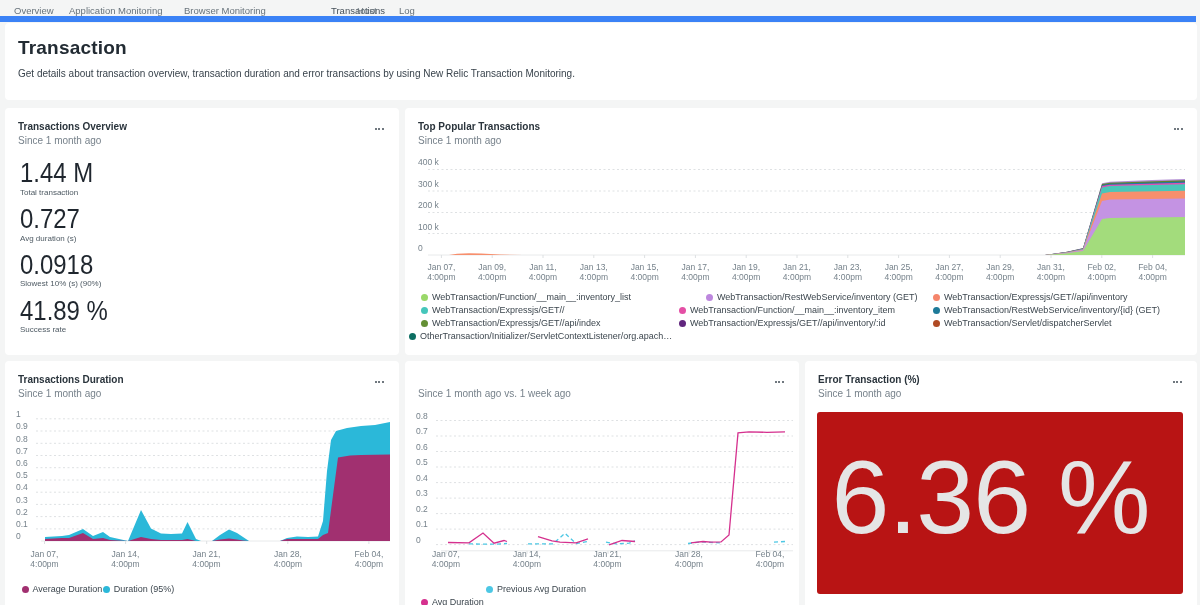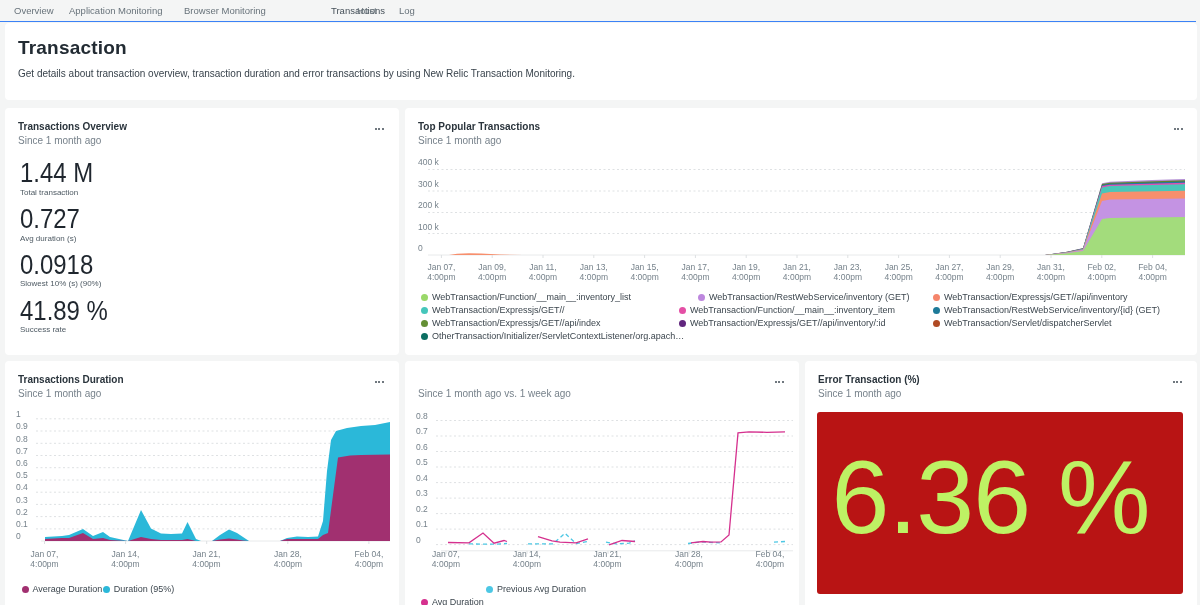--- a/index.html
+++ b/index.html
@@ -1,19 +1,19 @@
 <!DOCTYPE html>
 <html><head>
 <meta charset="utf-8">
 <style>
   * { margin:0; padding:0; box-sizing:border-box; }
   html,body { width:1200px; height:605px; overflow:hidden; background:#f4f5f5;
     font-family:"Liberation Sans", sans-serif; }
   .nav { position:absolute; left:0; top:0; width:1196px; height:22px;
-    border-bottom:1px solid #3b82f6; }
+    border-bottom:6px solid #3b82f6; }
   .nav span { position:absolute; top:5px; font-size:9.5px; color:#68737b; }
   .nav .active { color:#46515a; border-bottom:2px solid #39444c; padding-bottom:7px;margin-left:44px; }
   .header { position:absolute; left:5px; top:23px; width:1192px; height:77px; background:#fff; border-radius:4px; }
   .header h1 { position:absolute; left:13px; top:14px; font-size:19px; color:#222b33; letter-spacing:0.2px; }
   .header p { position:absolute; left:13px; top:45px; font-size:10px; color:#39434c; }
   .card { position:absolute; background:#fff; border-radius:4px; }
   .ctitle { position:absolute; left:13px; top:13px; font-size:10px; font-weight:bold; color:#2a343c; }
   .csub { position:absolute; left:13px; top:27px; font-size:10px; color:#77828b; }
   .dots { position:absolute; top:20.3px; width:9px; height:3px; }
   .dots b { position:absolute; top:0; width:2px; height:2px; border-radius:50%; background:#404b54; }
@@ -138,22 +138,22 @@
         <text x="696.8" y="162">Feb 02,</text>
         <text x="696.8" y="172">4:00pm</text>
         <text x="747.6" y="162">Feb 04,</text>
         <text x="747.6" y="172">4:00pm</text>
       </g>
     </svg>
 
     <div class="leg" style="left:16px; top:184px;"><i style="background:#9ad869"></i>WebTransaction/Function/__main__:inventory_list</div>
     <div class="leg" style="left:16px; top:197px;"><i style="background:#45c6bb"></i>WebTransaction/Expressjs/GET//</div>
     <div class="leg" style="left:16px; top:210px;"><i style="background:#648f35"></i>WebTransaction/Expressjs/GET//api/index</div>
-    <div class="leg" style="left:16px; top:223px;"><i style="background:#0c6e62"></i>OtherTransaction/Initializer/ServletContextListener/org.apach…</div>
-    <div class="leg" style="left:266px; top:184px;padding-left:27px;"><i style="background:#bd87de"></i>WebTransaction/RestWebService/inventory (GET)</div>
+    <div class="leg" style="left:4px; top:223px;"><i style="background:#0c6e62"></i>OtherTransaction/Initializer/ServletContextListener/org.apach…</div>
+    <div class="leg" style="left:274px; top:184px;padding-left:27px;"><i style="background:#bd87de"></i>WebTransaction/RestWebService/inventory (GET)</div>
     <div class="leg" style="left:274px; top:197px;"><i style="background:#e44fa5"></i>WebTransaction/Function/__main__:inventory_item</div>
     <div class="leg" style="left:274px; top:210px;"><i style="background:#61267e"></i>WebTransaction/Expressjs/GET//api/inventory/:id</div>
     <div class="leg" style="left:528px; top:184px;"><i style="background:#f5856b"></i>WebTransaction/Expressjs/GET//api/inventory</div>
     <div class="leg" style="left:528px; top:197px;"><i style="background:#1d7a99"></i>WebTransaction/RestWebService/inventory/{id} (GET)</div>
     <div class="leg" style="left:528px; top:210px;"><i style="background:#b04a24"></i>WebTransaction/Servlet/dispatcherServlet</div>
   </div>
 
   <div class="card" style="left:5px; top:361px; width:394px; height:250px;">
     <div class="ctitle">Transactions Duration</div>
     <div class="csub">Since 1 month ago</div>
@@ -285,15 +285,15 @@
 
   <div class="card" style="left:805px; top:361px; width:392px; height:250px;">
     <div class="ctitle">Error Transaction (%)</div>
     <div class="csub">Since 1 month ago</div>
     <div class="dots" style="left:368px">
       <b></b>
       <b></b>
       <b></b>
     </div>
     <div style="position:absolute; left:12px; top:51px; width:366px; height:182px; background:#b81414; border-radius:3px; display:flex; align-items:center; justify-content:center;">
-      <span style="font-size:104px; color:#bef264; letter-spacing:-1px; margin-top:-11px; transform:translateX(-9.5px);text-align:right;">6.36&nbsp;%</span>
+      <span style="font-size:104px; color:#e5e5e5; letter-spacing:-1px; margin-top:-11px; transform:translateX(-9.5px);text-align:right;">6.36&nbsp;%</span>
     </div>
   </div>
 
 </body></html>

